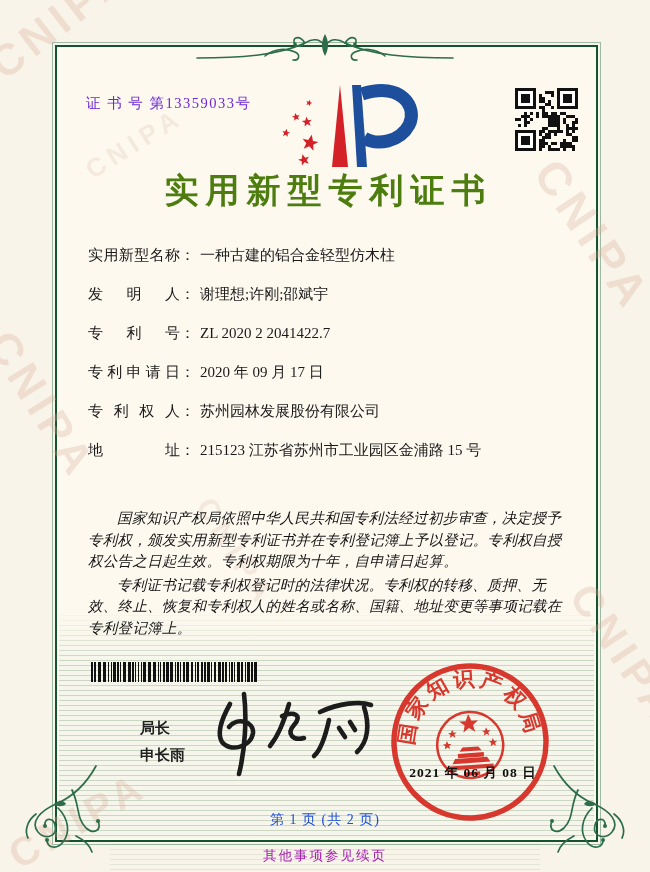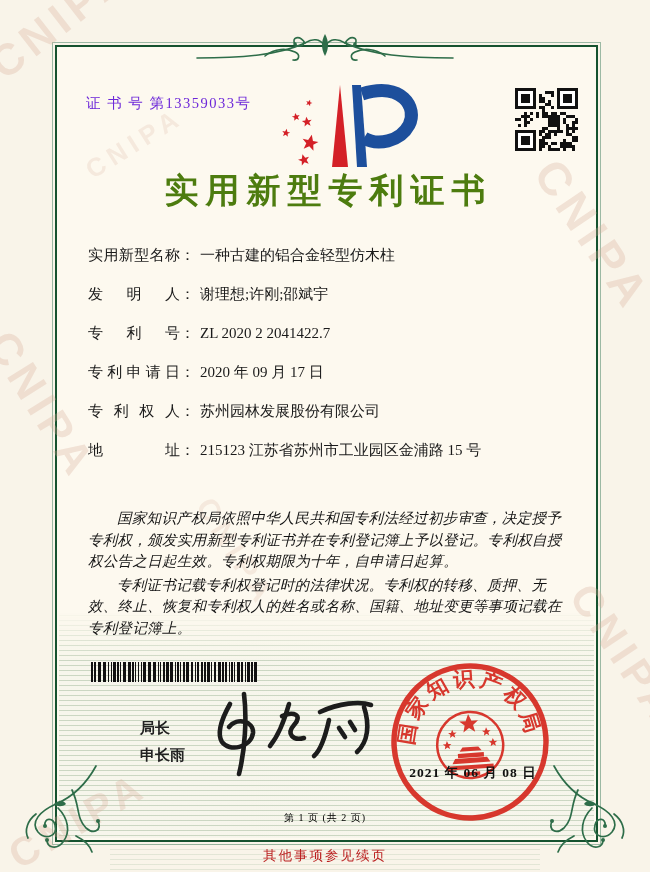--- a/index.html
+++ b/index.html
@@ -62,22 +62,22 @@
   .paras p{margin:0 0 2px 0;text-indent:2em;font-style:italic;letter-spacing:.3px;}
 
   .barcode{left:90px;top:662px;}
 
   .signer{left:92px;top:714px;font-family:"Liberation Sans","DejaVu Sans",sans-serif;font-weight:700;font-size:15px;line-height:27px;color:#222;margin-left:48px;}
   .signature{left:192px;top:688px;}
 
   .seal{left:385px;top:657px;width:170px;height:170px;transform:rotate(-4deg);}
   .seal-date{left:393px;top:764px;width:160px;text-align:center;font-size:13.5px;font-weight:700;letter-spacing:1px;color:#111;z-index:3;}
 
-  .page-note{left:0;top:811px;width:100%;text-align:center;font-size:10px;letter-spacing:1px;color:#000000;}
-  .footer-note{left:0;top:847px;width:100%;text-align:center;font-size:13.5px;letter-spacing:2px;color:#b91c1c;}
+  .page-note{left:0;top:811px;width:100%;text-align:center;font-size:14px;letter-spacing:1px;color:#1d4ed8;}
+  .footer-note{left:0;top:847px;width:100%;text-align:center;font-size:13.5px;letter-spacing:2px;color:#a21caf;}
 
   .ornament{position:absolute;z-index:2;}
   .orn-top{left:195px;top:28px;}
   .orn-bl{left:14px;top:762px;}
   .orn-br{right:14px;top:762px;transform:scaleX(-1);}
 </style>
 </head>
 <body>
 
 <div class="page">

